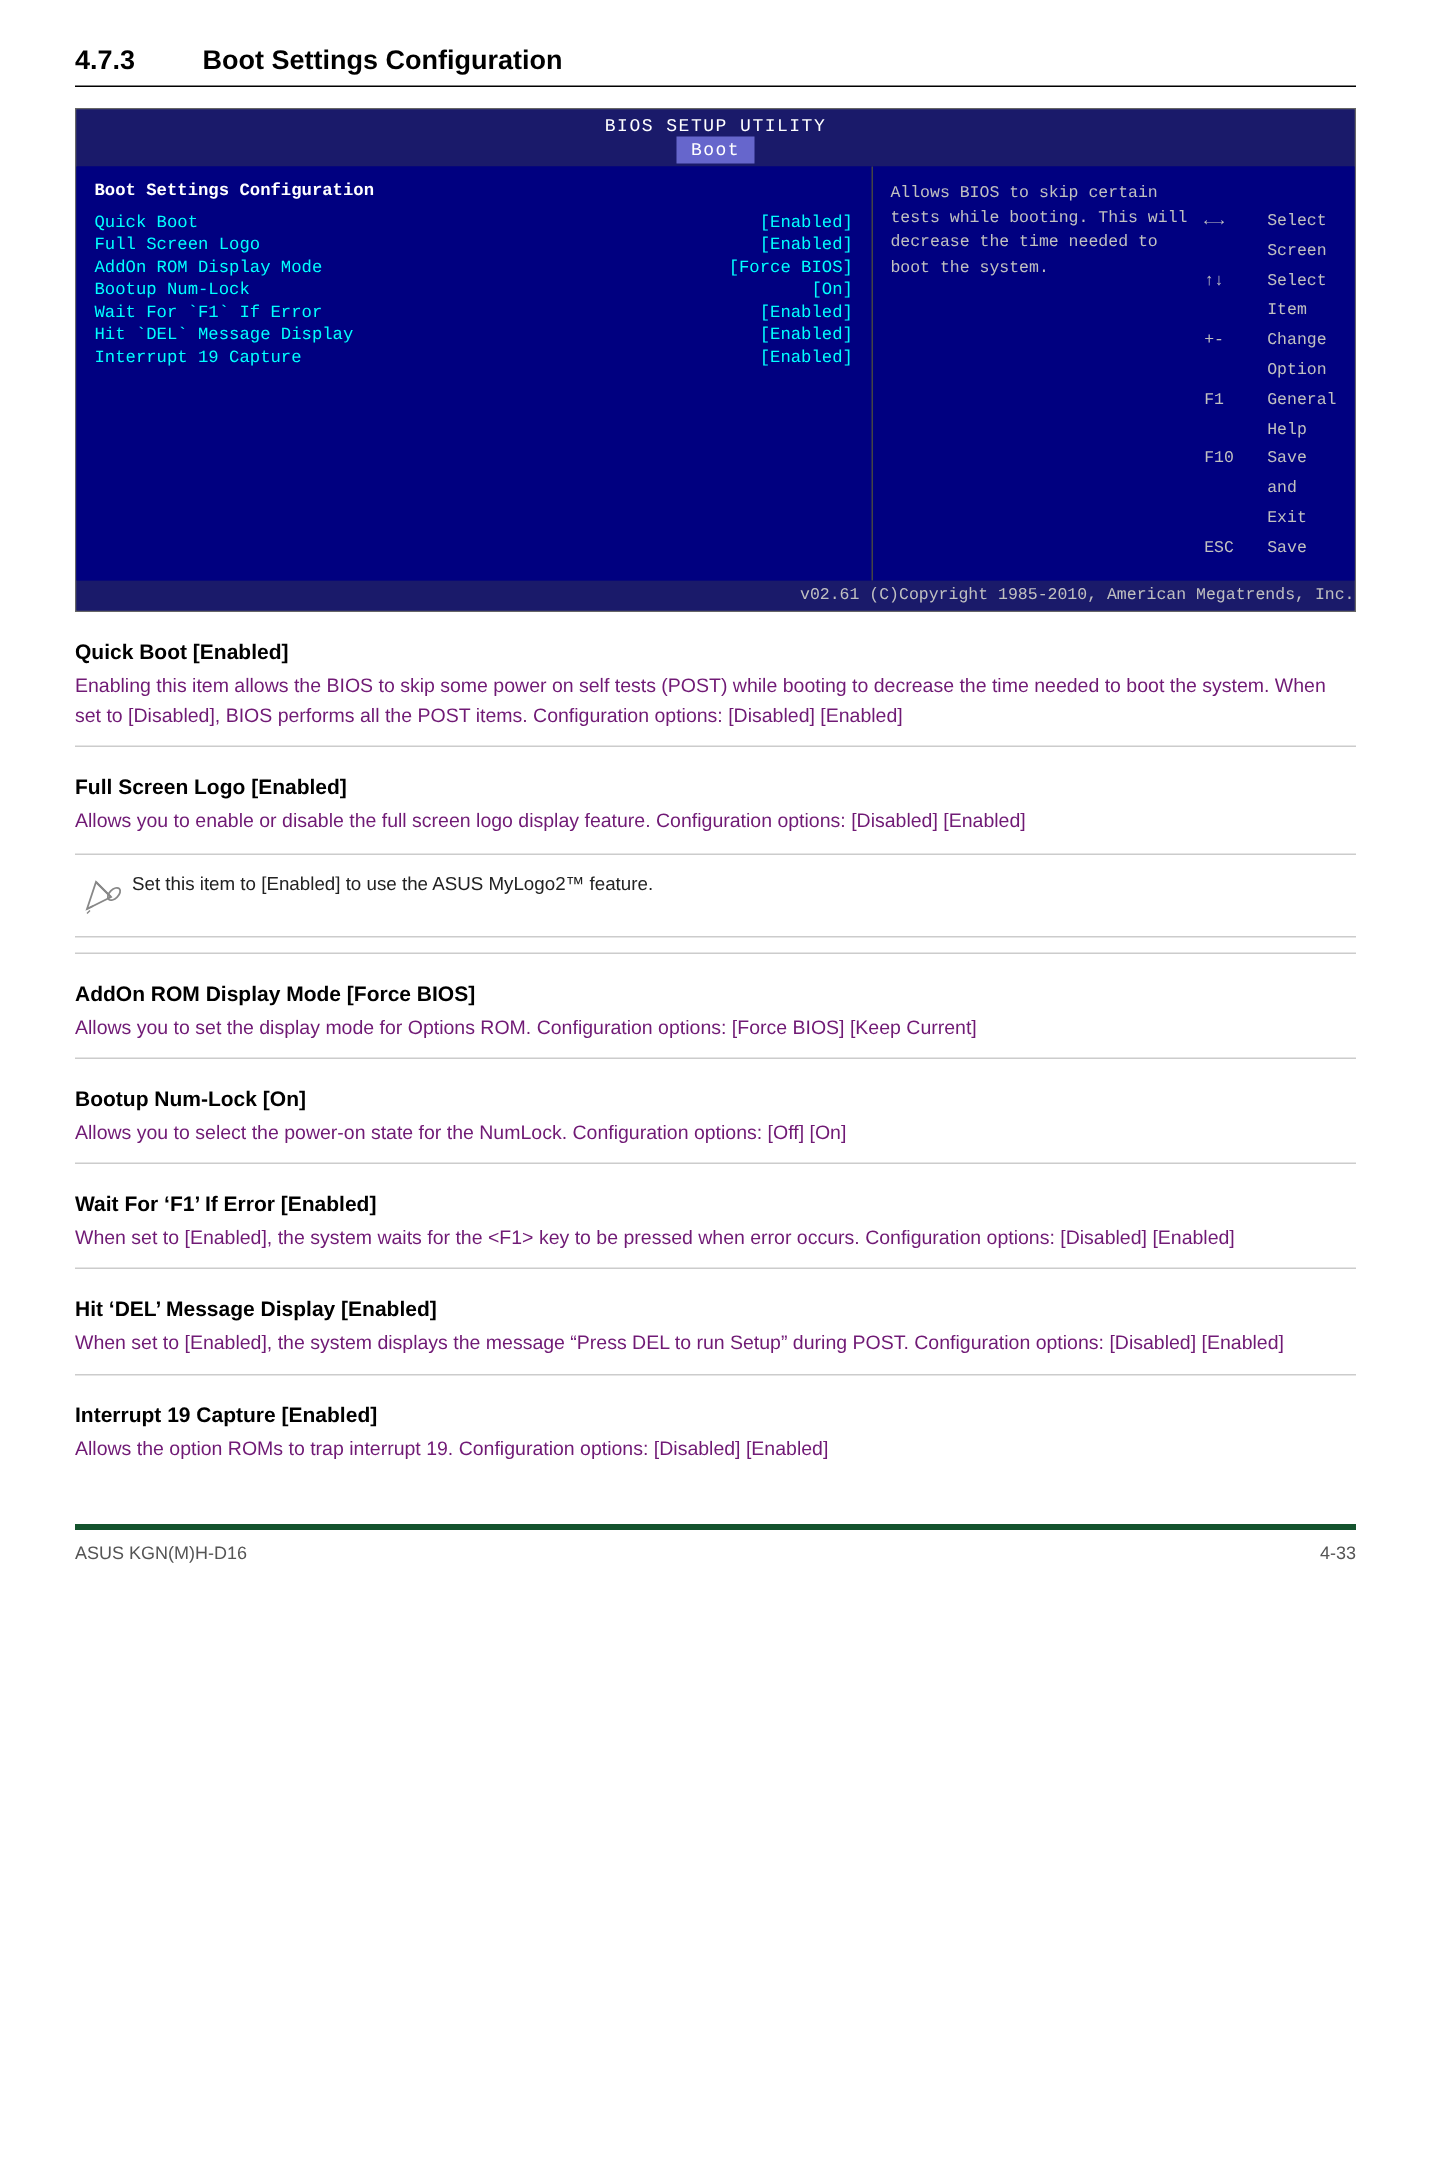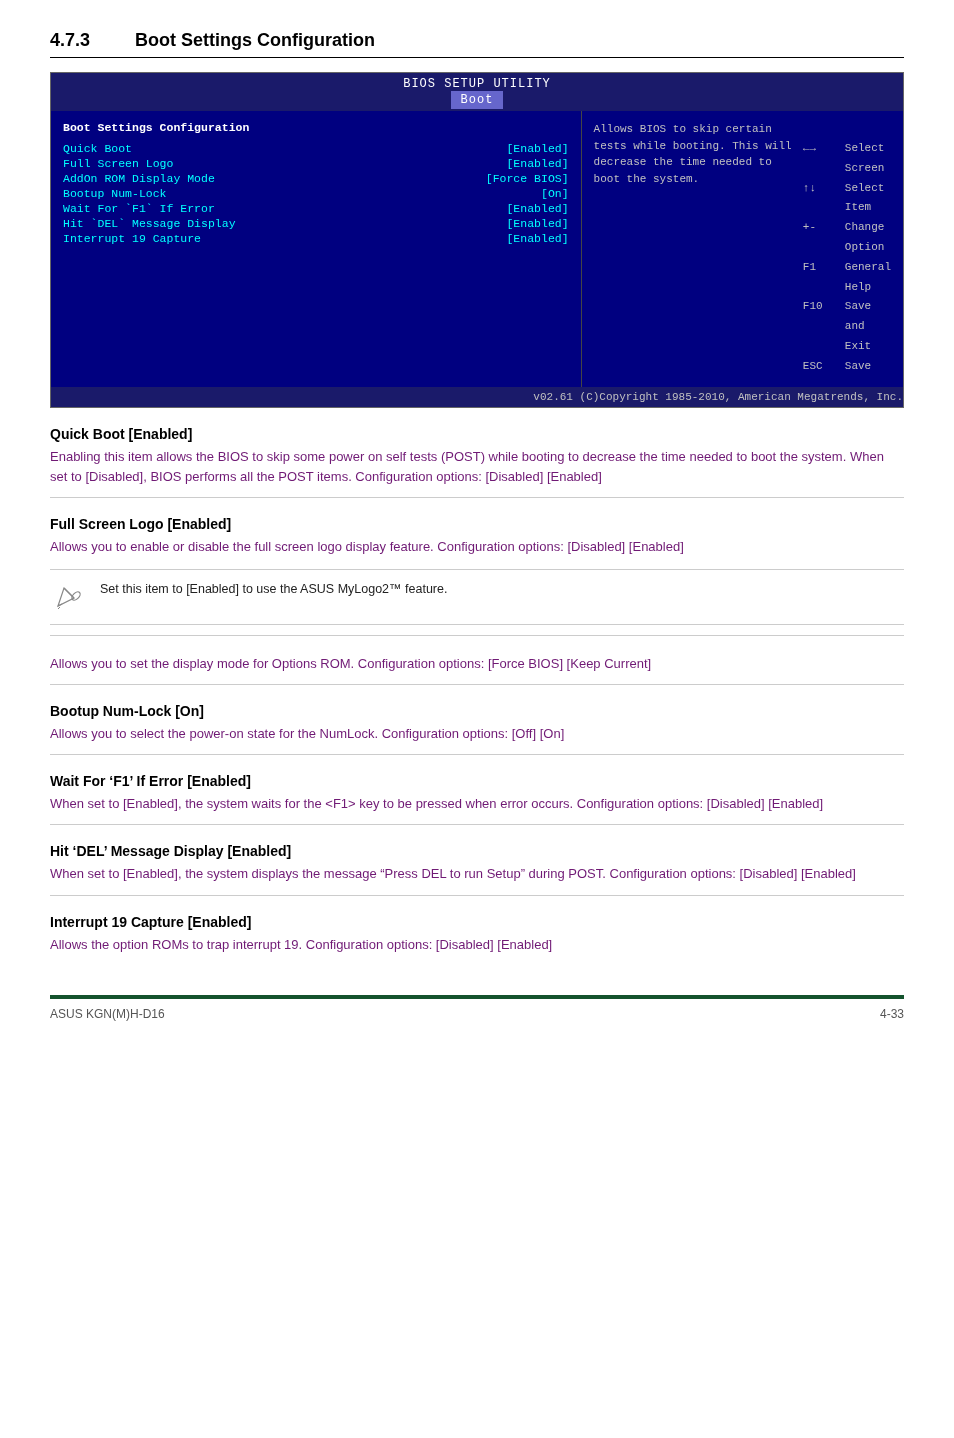--- a/index.html
+++ b/index.html
@@ -134,21 +134,20 @@
       line-height: 1.55;
       color: #701a75;
     }
     .note-box {
       display: flex;
       align-items: flex-start;
       border-top: 1px solid #ccc;
       border-bottom: 1px solid #ccc;
       padding: 8px 0;
       margin: 12px 0 6px 0;
-      gap: 12px;
     }
     .note-icon {
       width: 38px;
       height: 38px;
       flex-shrink: 0;
       display: flex;
       align-items: center;
       justify-content: center;
     }
     .note-text {
@@ -272,20 +271,21 @@
           <path d="M6 26 L10 24" stroke="#888" stroke-width="1.2"></path>
           <ellipse cx="24" cy="16" rx="5" ry="3" transform="rotate(-45 24 16)" fill="none" stroke="#888" stroke-width="1.2"></ellipse>
           <line x1="8" y1="27" x2="6" y2="29" stroke="#888" stroke-width="1"></line>
         </svg>
       </div>
       <div class="note-text">Set this item to [Enabled] to use the ASUS MyLogo2™ feature.</div>
     </div>
       <hr class="divider">
     </div>
     <div class="content-section">
+      <div class="item-heading">AddOn ROM Display Mode [Force BIOS]</div>
       <div class="item-body">Allows you to set the display mode for Options ROM.
 Configuration options: [Force BIOS] [Keep Current]</div>
       <hr class="divider">
     </div>
     <div class="content-section">
       <div class="item-heading">Bootup Num-Lock [On]</div>
       <div class="item-body">Allows you to select the power-on state for the NumLock.
 Configuration options: [Off] [On]</div>
       <hr class="divider">
     </div>

